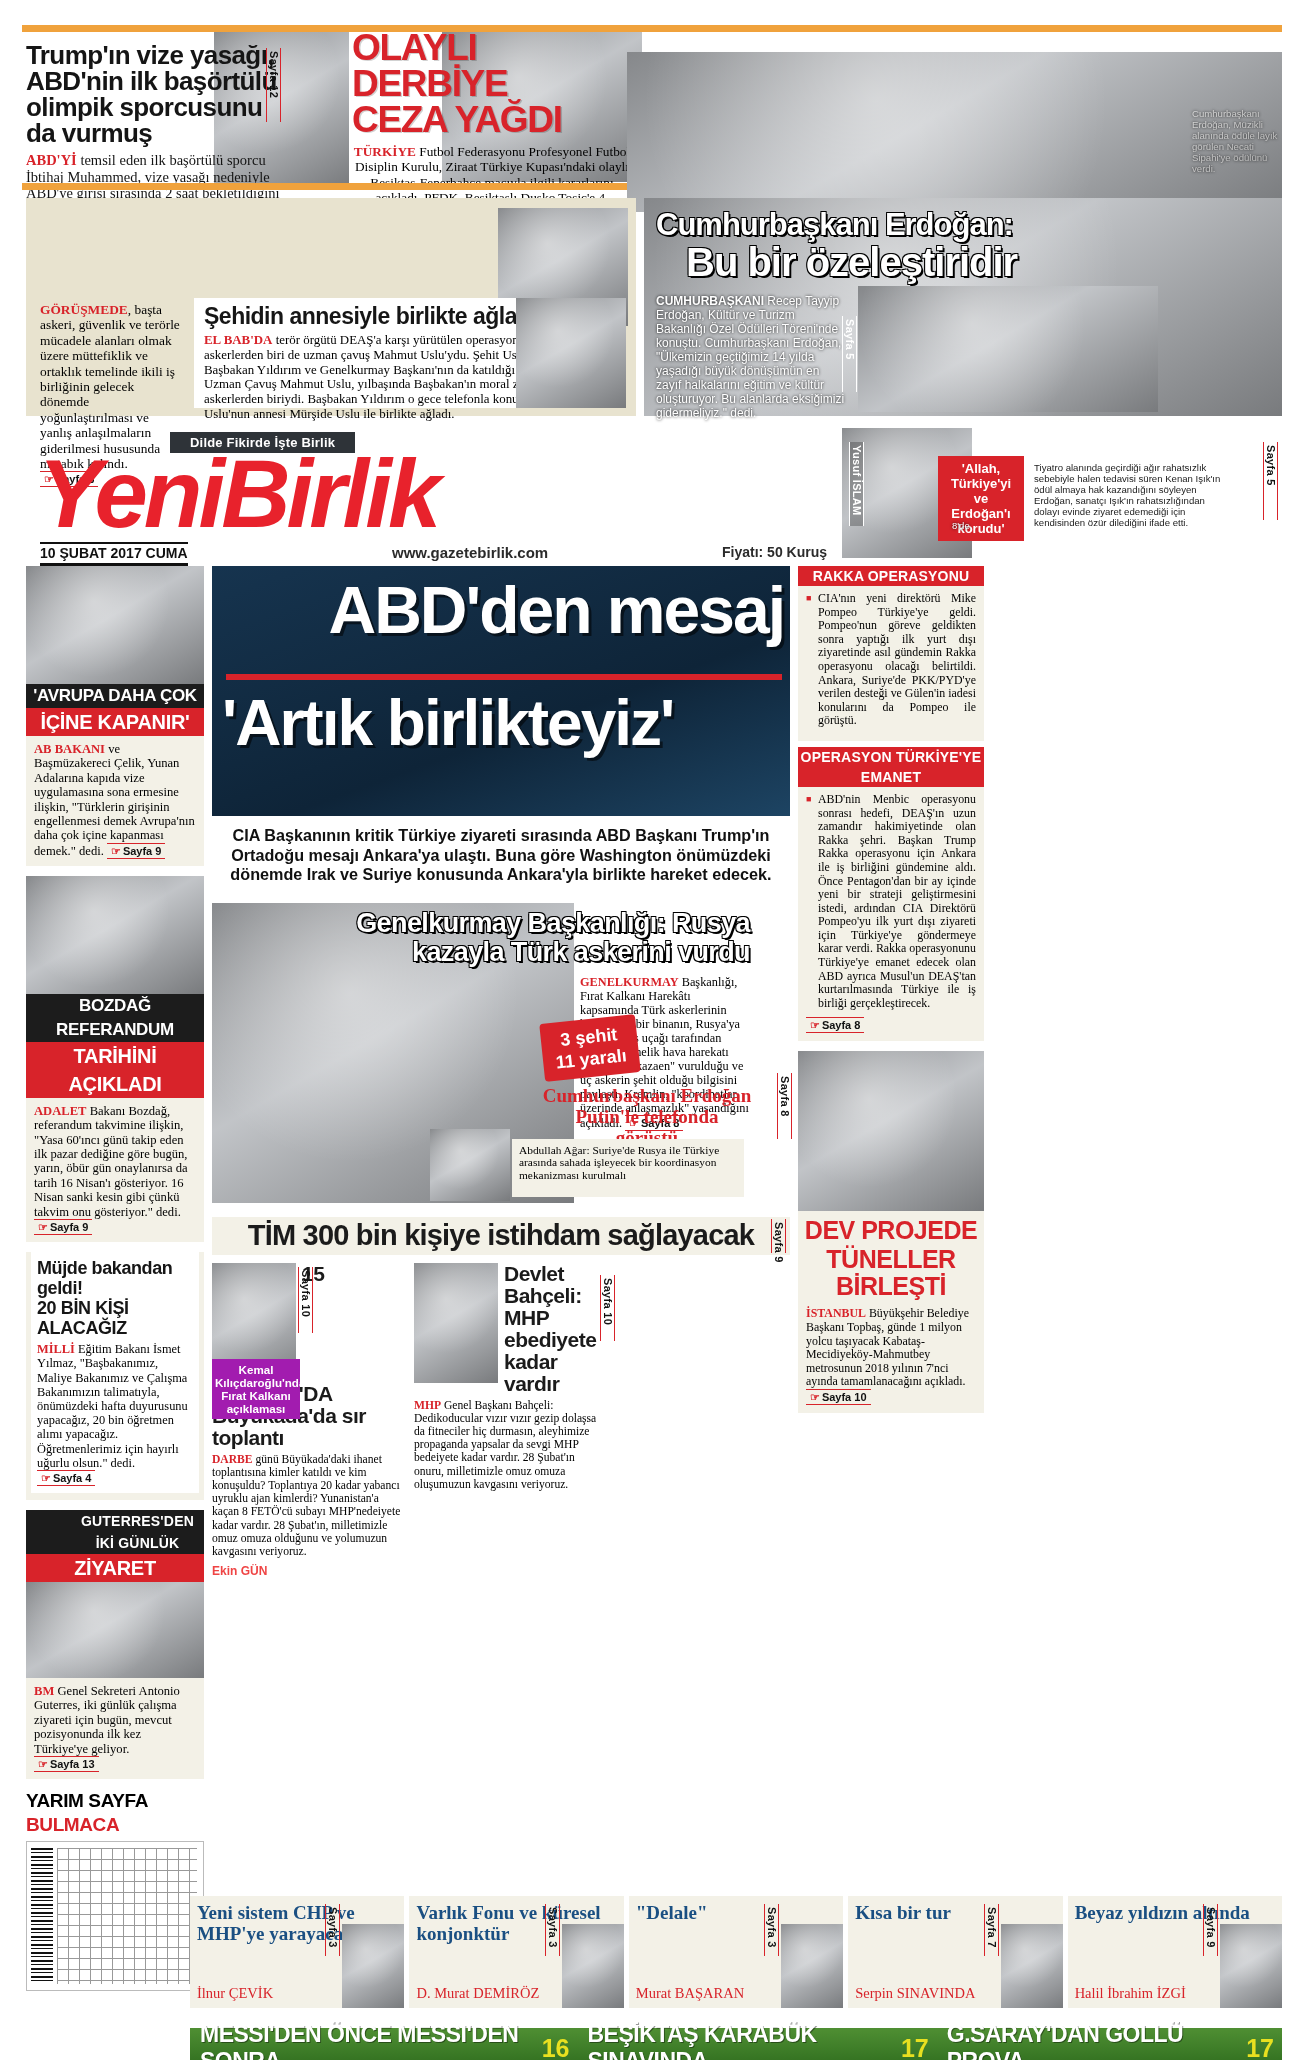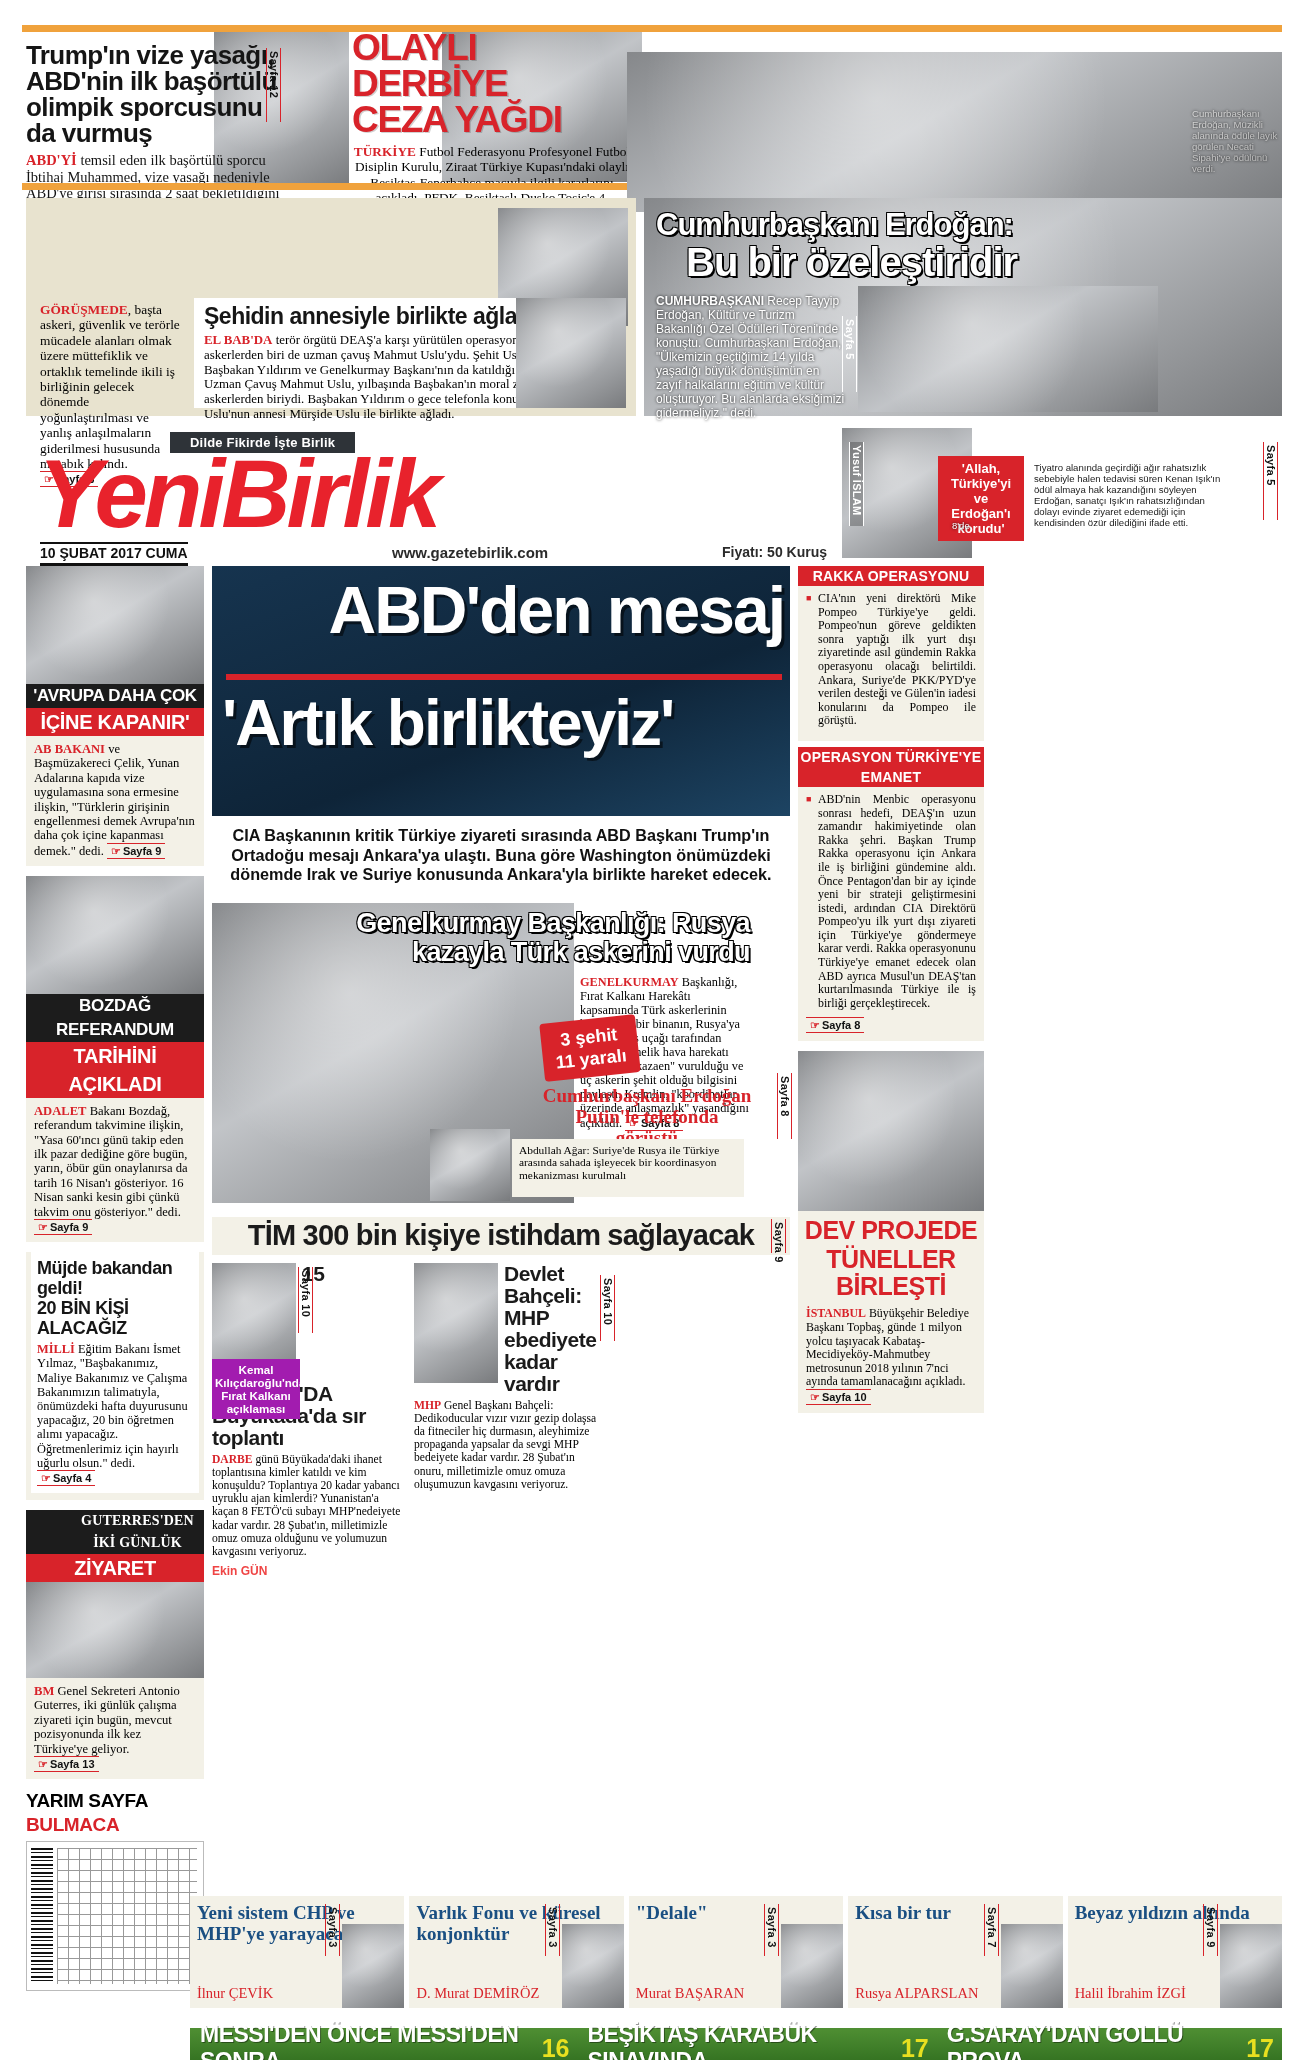--- a/index.html
+++ b/index.html
@@ -178,21 +178,21 @@
     font-weight: bold; font-size: 20px; line-height: 28px; text-align: center; letter-spacing: -.3px;
   }
   .lbox p { font-size: 12.6px; line-height: 14.4px; padding: 6px 8px 0 8px; }
   .lbox .white { background: #fff; margin: 7px 5px 0 5px; padding: 6px 6px 7px 6px; }
   .lbox .white h4 {
     font-family: "Liberation Sans Narrow","Liberation Sans",sans-serif; font-weight: bold;
     font-size: 18px; line-height: 20px; color: #161616; letter-spacing: -.4px;
   }
   .lbox .white p { padding: 4px 0 0 0; font-size: 12.4px; line-height: 14.2px; }
   .lbox .k1b {
-    background: #1c1c1c; color: #fff; font-family: Liberation Serif, serif;
+    background: #1c1c1c; color: #fff; font-family: Liberation Sans, sans-serif;
     font-weight: bold; font-size: 14px; line-height: 22px; text-align: center; letter-spacing: .2px; padding-left: 45px;
   }
   .bulmaca-title {
     font-family: "Liberation Sans Narrow","Liberation Sans",sans-serif; font-weight: bold;
     font-size: 19px; line-height: 24px; letter-spacing: -.4px;
   }
   .bulmaca { width: 100%; height: 150px; background: #fff; border: 1px solid #bbb;
              position: relative; margin-top: 4px; }
   .bgrid { position: absolute; inset: 6px 6px 6px 30px;
     background-image: linear-gradient(to right, #999 1px, transparent 1px),
@@ -577,21 +577,21 @@
       <div class="vtag vt">Sayfa 3</div>
     </div>
     <div class="colbox">
       <h4>"Delale"</h4>
       <div class="nm">Murat BAŞARAN</div>
       <div class="ph photo"></div>
       <div class="vtag vt">Sayfa 3</div>
     </div>
     <div class="colbox">
       <h4>Kısa bir tur</h4>
-      <div class="nm">Rusya ALPARSLAN</div>
+      <div class="nm">Serpin SINAVINDA</div>
       <div class="ph photo"></div>
       <div class="vtag vt">Sayfa 7</div>
     </div>
     <div class="colbox">
       <h4>Beyaz yıldızın altında</h4>
       <div class="nm">Halil İbrahim İZGİ</div>
       <div class="ph photo"></div>
       <div class="vtag vt">Sayfa 9</div>
     </div>
   </div>

